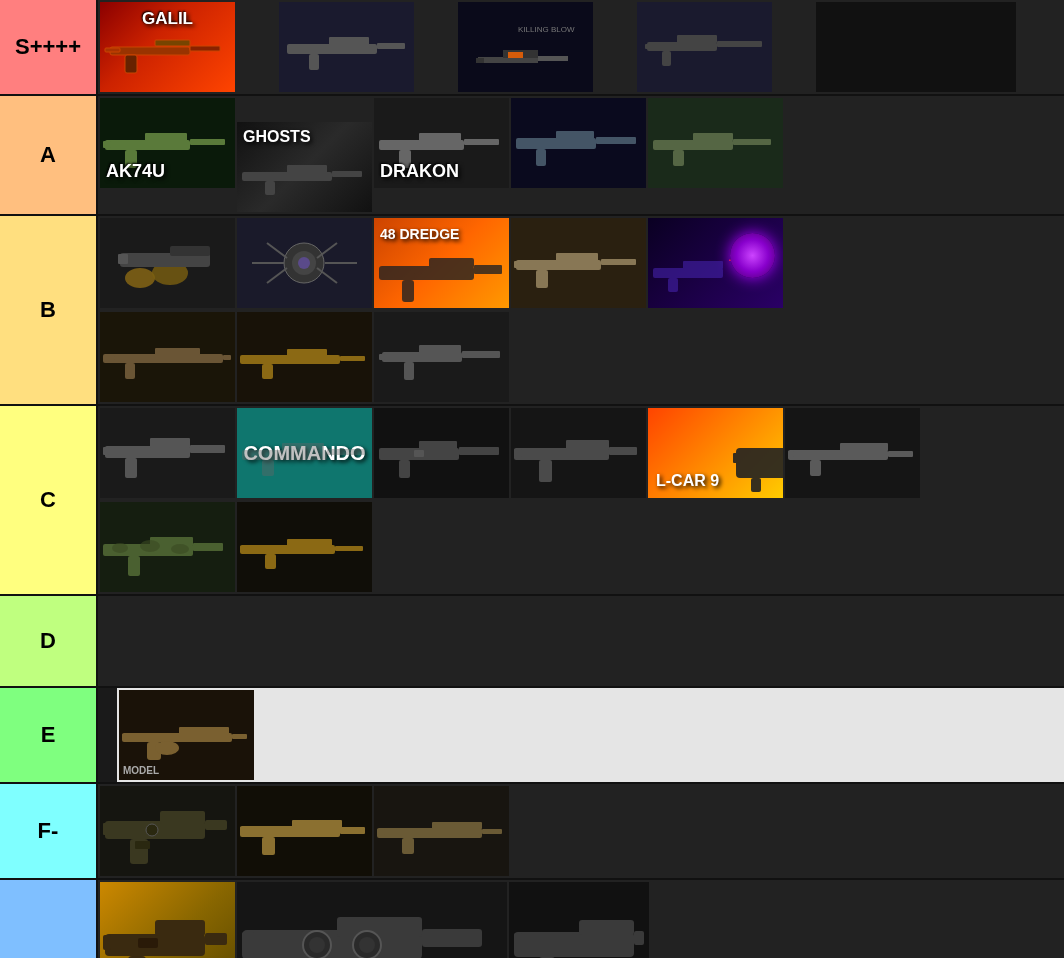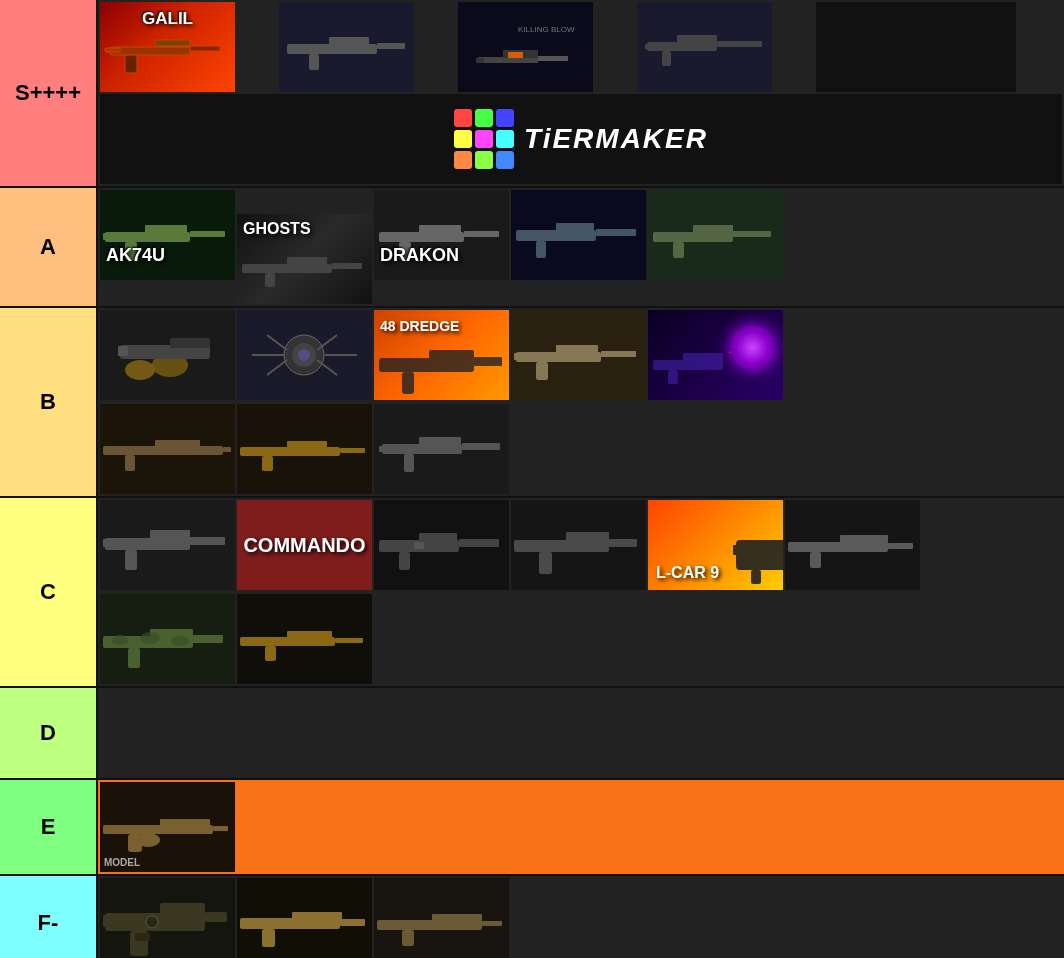--- a/index.html
+++ b/index.html
@@ -72,21 +72,21 @@
 
     .weapon-label {
       position: absolute;
       color: white;
       font-weight: 900;
       font-size: 15px;
       text-shadow: 2px 2px 4px #000, -1px -1px 2px #000;
       line-height: 1.1;
     }
     .weapon-label-bottom-left {
-      bottom: 14px;
+      bottom: 6px;
       left: 6px;
     }
     .weapon-label-top-center {
       top: 8px;
       left: 50%;
       transform: translateX(-50%);
       text-align: center;
       white-space: nowrap;
       font-size: 20px;
     }
@@ -212,34 +212,20 @@
             <rect x="25" y="49" width="9" height="15" rx="2"></rect>
             <rect x="80" y="39" width="45" height="6" rx="1"></rect>
             <rect x="8" y="42" width="5" height="5" rx="1"></rect>
           </g>
         </svg>
       </div>
 
       <div class="tier-item weapon-bg-dark" style="background:#111;width:200px;">
       </div>
 
-      <div class="tiermaker-logo" style="flex:1;background:#111;">
-        <div class="tiermaker-grid">
-          <div class="grid-cell" style="background:#ff4444;"></div>
-          <div class="grid-cell" style="background:#44ff44;"></div>
-          <div class="grid-cell" style="background:#4444ff;"></div>
-          <div class="grid-cell" style="background:#ffff44;"></div>
-          <div class="grid-cell" style="background:#ff44ff;"></div>
-          <div class="grid-cell" style="background:#44ffff;"></div>
-          <div class="grid-cell" style="background:#ff8844;"></div>
-          <div class="grid-cell" style="background:#88ff44;"></div>
-          <div class="grid-cell" style="background:#4488ff;"></div>
-        </div>
-        <div class="tiermaker-logo-text" style="font-style:italic;font-size:28px;letter-spacing:2px;">TiERMAKER</div>
-      </div>
     </div>
   </div>
 
   <div class="tier-row" style="min-height:90px;">
     <div class="tier-label color-a">
       <span>A</span>
     </div>
     <div class="tier-content" style="background:#222;">
 
       <div class="tier-item" style="background:#0a1a0a;">
@@ -426,21 +412,21 @@
             <g fill="#555">
               <rect x="5" y="38" width="85" height="12" rx="2"></rect>
               <rect x="50" y="30" width="40" height="10" rx="1"></rect>
               <rect x="25" y="50" width="12" height="20" rx="2"></rect>
               <rect x="90" y="37" width="35" height="8" rx="1"></rect>
               <rect x="3" y="39" width="6" height="8" rx="1"></rect>
             </g>
           </svg>
         </div>
 
-        <div class="tier-item" style="background:#7f1d1d;text-align:right;">
+        <div class="tier-item" style="background:#0f766e;">
           <div style="position:absolute;top:50%;left:50%;transform:translate(-50%,-50%);color:white;font-weight:900;font-size:20px;text-shadow:2px 2px 4px #000;white-space:nowrap;">COMMANDO</div>
           <svg class="gun-svg" viewBox="0 0 135 90" style="position:absolute;opacity:0.4;">
             <g fill="#666">
               <rect x="5" y="42" width="85" height="10" rx="2"></rect>
               <rect x="45" y="35" width="42" height="8" rx="1"></rect>
               <rect x="25" y="52" width="12" height="16" rx="2"></rect>
               <rect x="90" y="41" width="38" height="6" rx="1"></rect>
             </g>
           </svg>
         </div>
@@ -532,21 +518,21 @@
       <span>D</span>
     </div>
     <div class="tier-content" style="background:#222;">
     </div>
   </div>
 
   <div class="tier-row" style="min-height:90px;">
     <div class="tier-label color-e">
       <span>E</span>
     </div>
-    <div class="tier-content" style="background:#f97316;">
+    <div class="tier-content" style="background:#e5e5e5;margin-left:19px;">
 
       <div class="tier-item" style="background:#1a1208;">
         <svg class="gun-svg" viewBox="0 0 135 90" style="position:absolute;">
           <g fill="#7a6030">
             <rect x="3" y="43" width="110" height="9" rx="2"></rect>
             <rect x="60" y="37" width="50" height="7" rx="1"></rect>
             <rect x="28" y="52" width="14" height="18" rx="3"></rect>
             <rect x="113" y="44" width="15" height="5" rx="1"></rect>
             <rect x="3" y="44" width="8" height="5" rx="1"></rect>
             <ellipse cx="48" cy="58" rx="12" ry="7"></ellipse>

